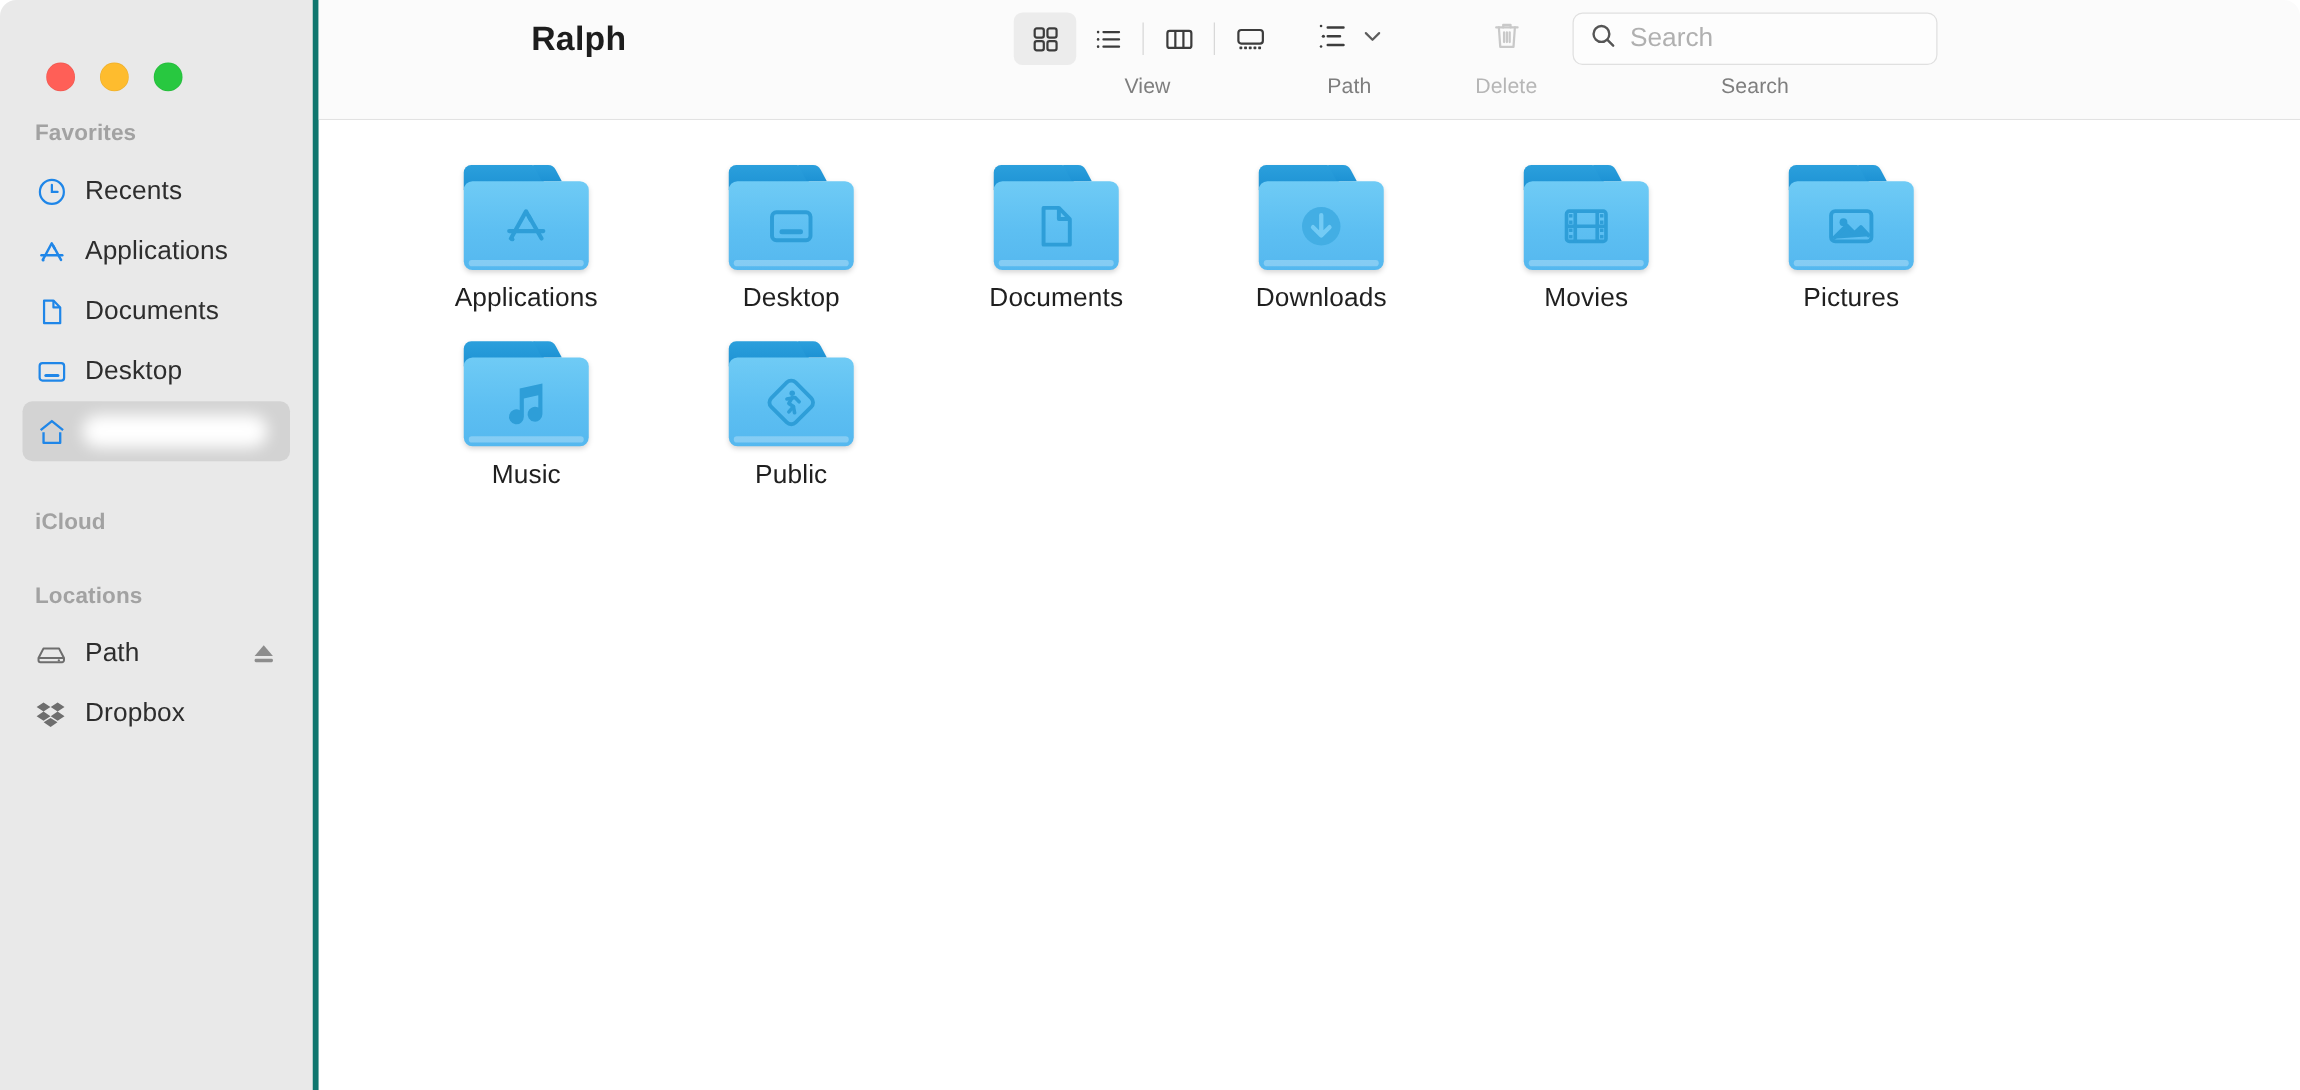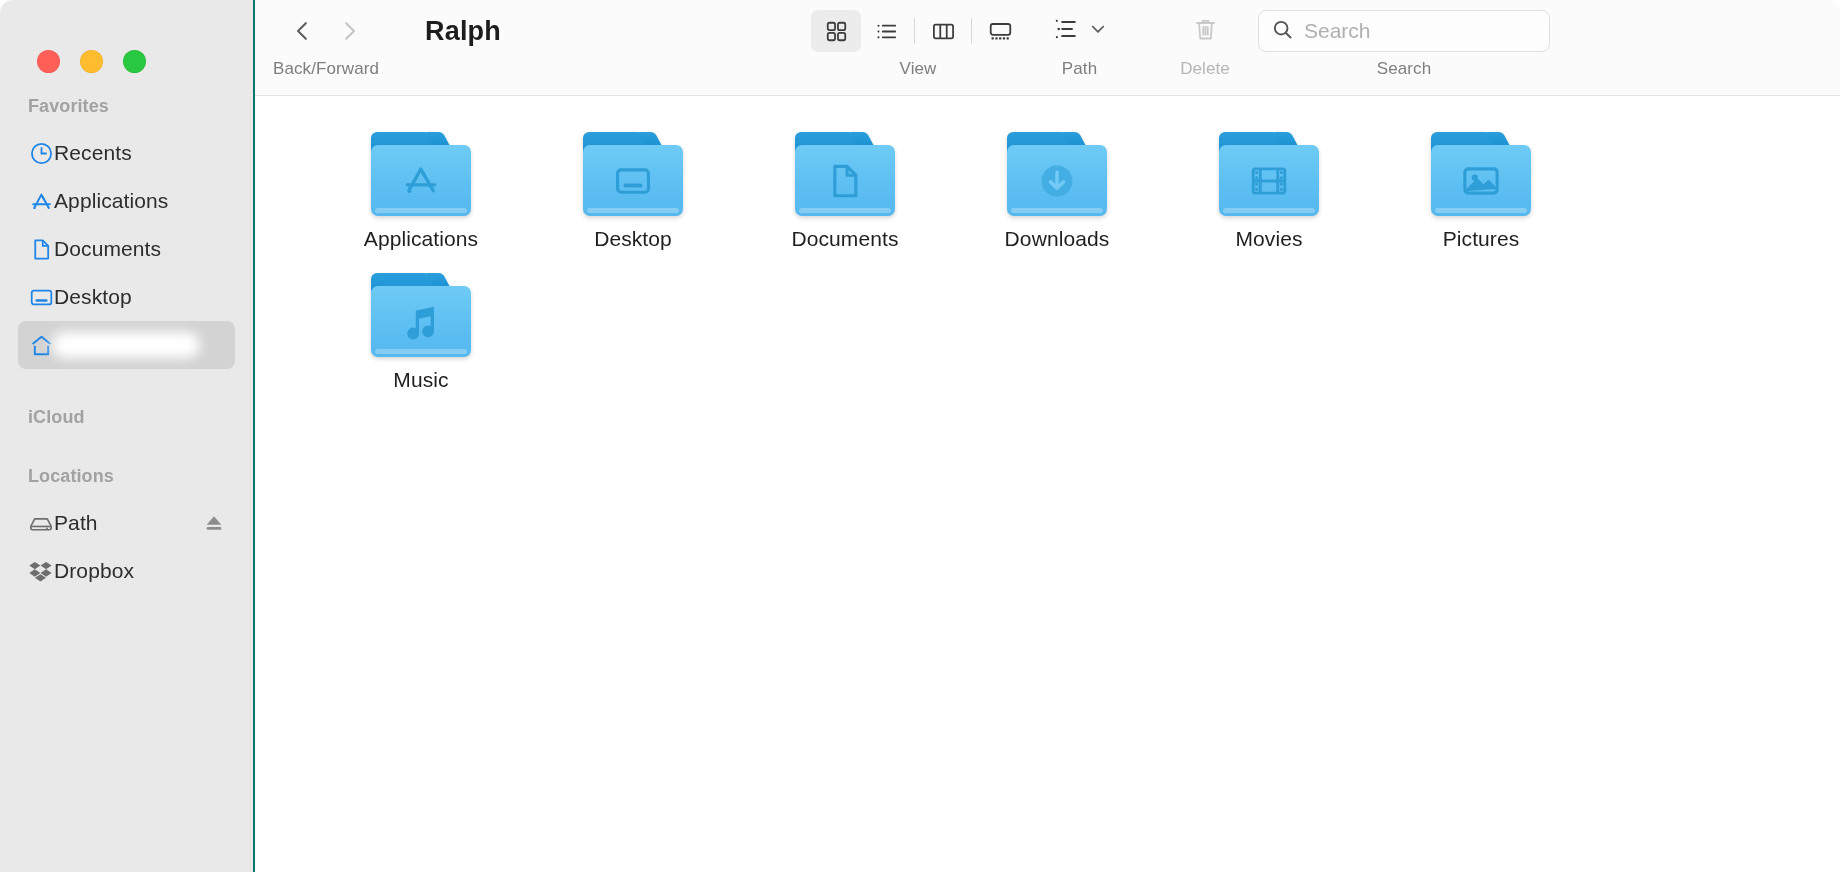--- a/index.html
+++ b/index.html
@@ -16,21 +16,21 @@
     height:872px;
     display:flex;
     background:#ffffff;
   }
 
   
   .sidebar {
     width:255px;
     flex:0 0 255px;
     background:#e9e9e9;
-    border-right:2px solid #0f766e;
+    border-right:5px solid #0f766e;
     border-top-left-radius:13px;
     position:relative;
     padding-top:0;
   }
   .traffic {
     display:flex;
     align-items:center;
     gap:20px;
     padding:37px 0 0 37px;
     height:86px;
@@ -52,20 +52,21 @@
   .sb-section.sec-icloud { margin-top:38px; }
   .sb-section.sec-locations { margin-top:38px; }
 
   .sb-item {
     display:flex;
     align-items:center;
     height:48px;
     margin:0 18px;
     padding:0 10px;
     border-radius:8px;
+    gap:14px;
     position:relative;
     text-align:center;
   }
   .sb-item.selected { background:#d3d3d3; }
   .sb-ico {
     width:26px; height:26px;
     flex:0 0 26px;
     display:flex; align-items:center; justify-content:center;
   }
   .sb-label {
@@ -332,35 +333,20 @@
       </span>
       <span class="sb-label">Dropbox</span>
     </div>
 
   </aside>
 
   <main class="main">
 
     <div class="toolbar">
 
-      <div class="tb-group" style="left:18px;">
-        <div class="tb-row">
-          <span class="navbtn">
-            <svg width="26" height="26" viewBox="0 0 24 24" fill="none" stroke="#5d5d5d" stroke-width="1.9" stroke-linecap="round" stroke-linejoin="round">
-                <path d="M14.6 4.8 7.4 12l7.2 7.2"></path>
-              </svg>
-          </span>
-          <span class="navbtn">
-            <svg width="26" height="26" viewBox="0 0 24 24" fill="none" stroke="#c4c4c4" stroke-width="1.9" stroke-linecap="round" stroke-linejoin="round">
-                <path d="M9.4 4.8 16.6 12l-7.2 7.2"></path>
-              </svg>
-          </span>
-        </div>
-        <div class="tb-cap">Back/Forward</div>
-      </div>
 
       <div class="tb-group" style="left:170px;">
         <div class="tb-row">
           <span class="title">Ralph</span>
         </div>
       </div>
 
       <div class="tb-group" style="left:556px;">
         <div class="tb-row">
           <div class="seg">
@@ -572,18 +558,37 @@
               <span class="f-glyph">
                 <svg width="42" height="42" viewBox="0 0 24 24" fill="#2e9ed8">
                   <path d="M19.4 3.3 9 5.6v9.9a3.4 3.4 0 1 0 1.9 3v-8.3l6.6-1.5v5.6a3.4 3.4 0 1 0 1.9 3z"></path>
                 </svg>
               </span>
             </div>
           </div>
           <div class="label">Music</div>
         </div>
 
+        <div class="cell">
+          <div class="folder">
+            <div class="f-tab"></div>
+            <div class="f-body">
+              <span class="f-glyph">
+                <svg width="46" height="46" viewBox="0 0 24 24" fill="none" stroke="#2e9ed8" stroke-width="1.6" stroke-linejoin="round">
+                  <rect x="12" y="1.8" width="14.4" height="14.4" rx="2.6" transform="rotate(45 12 1.8)"></rect>
+                  <g stroke-width="1.5" stroke-linecap="round" fill="none">
+                    <circle cx="12.4" cy="8.1" r="1.15" fill="#2e9ed8" stroke="none"></circle>
+                    <path d="M12.3 10.1 11 12.4l1.9 1.3.5 2.6"></path>
+                    <path d="M12.9 13.7 11 15.9"></path>
+                    <path d="M10.2 10.5 13.6 9.9 15.3 11.7"></path>
+                  </g>
+                </svg>
+              </span>
+            </div>
+          </div>
+          <div class="label">Public</div>
+        </div>
 
       </div>
     </div>
 
   </main>
 </div>
 
 </body></html>

